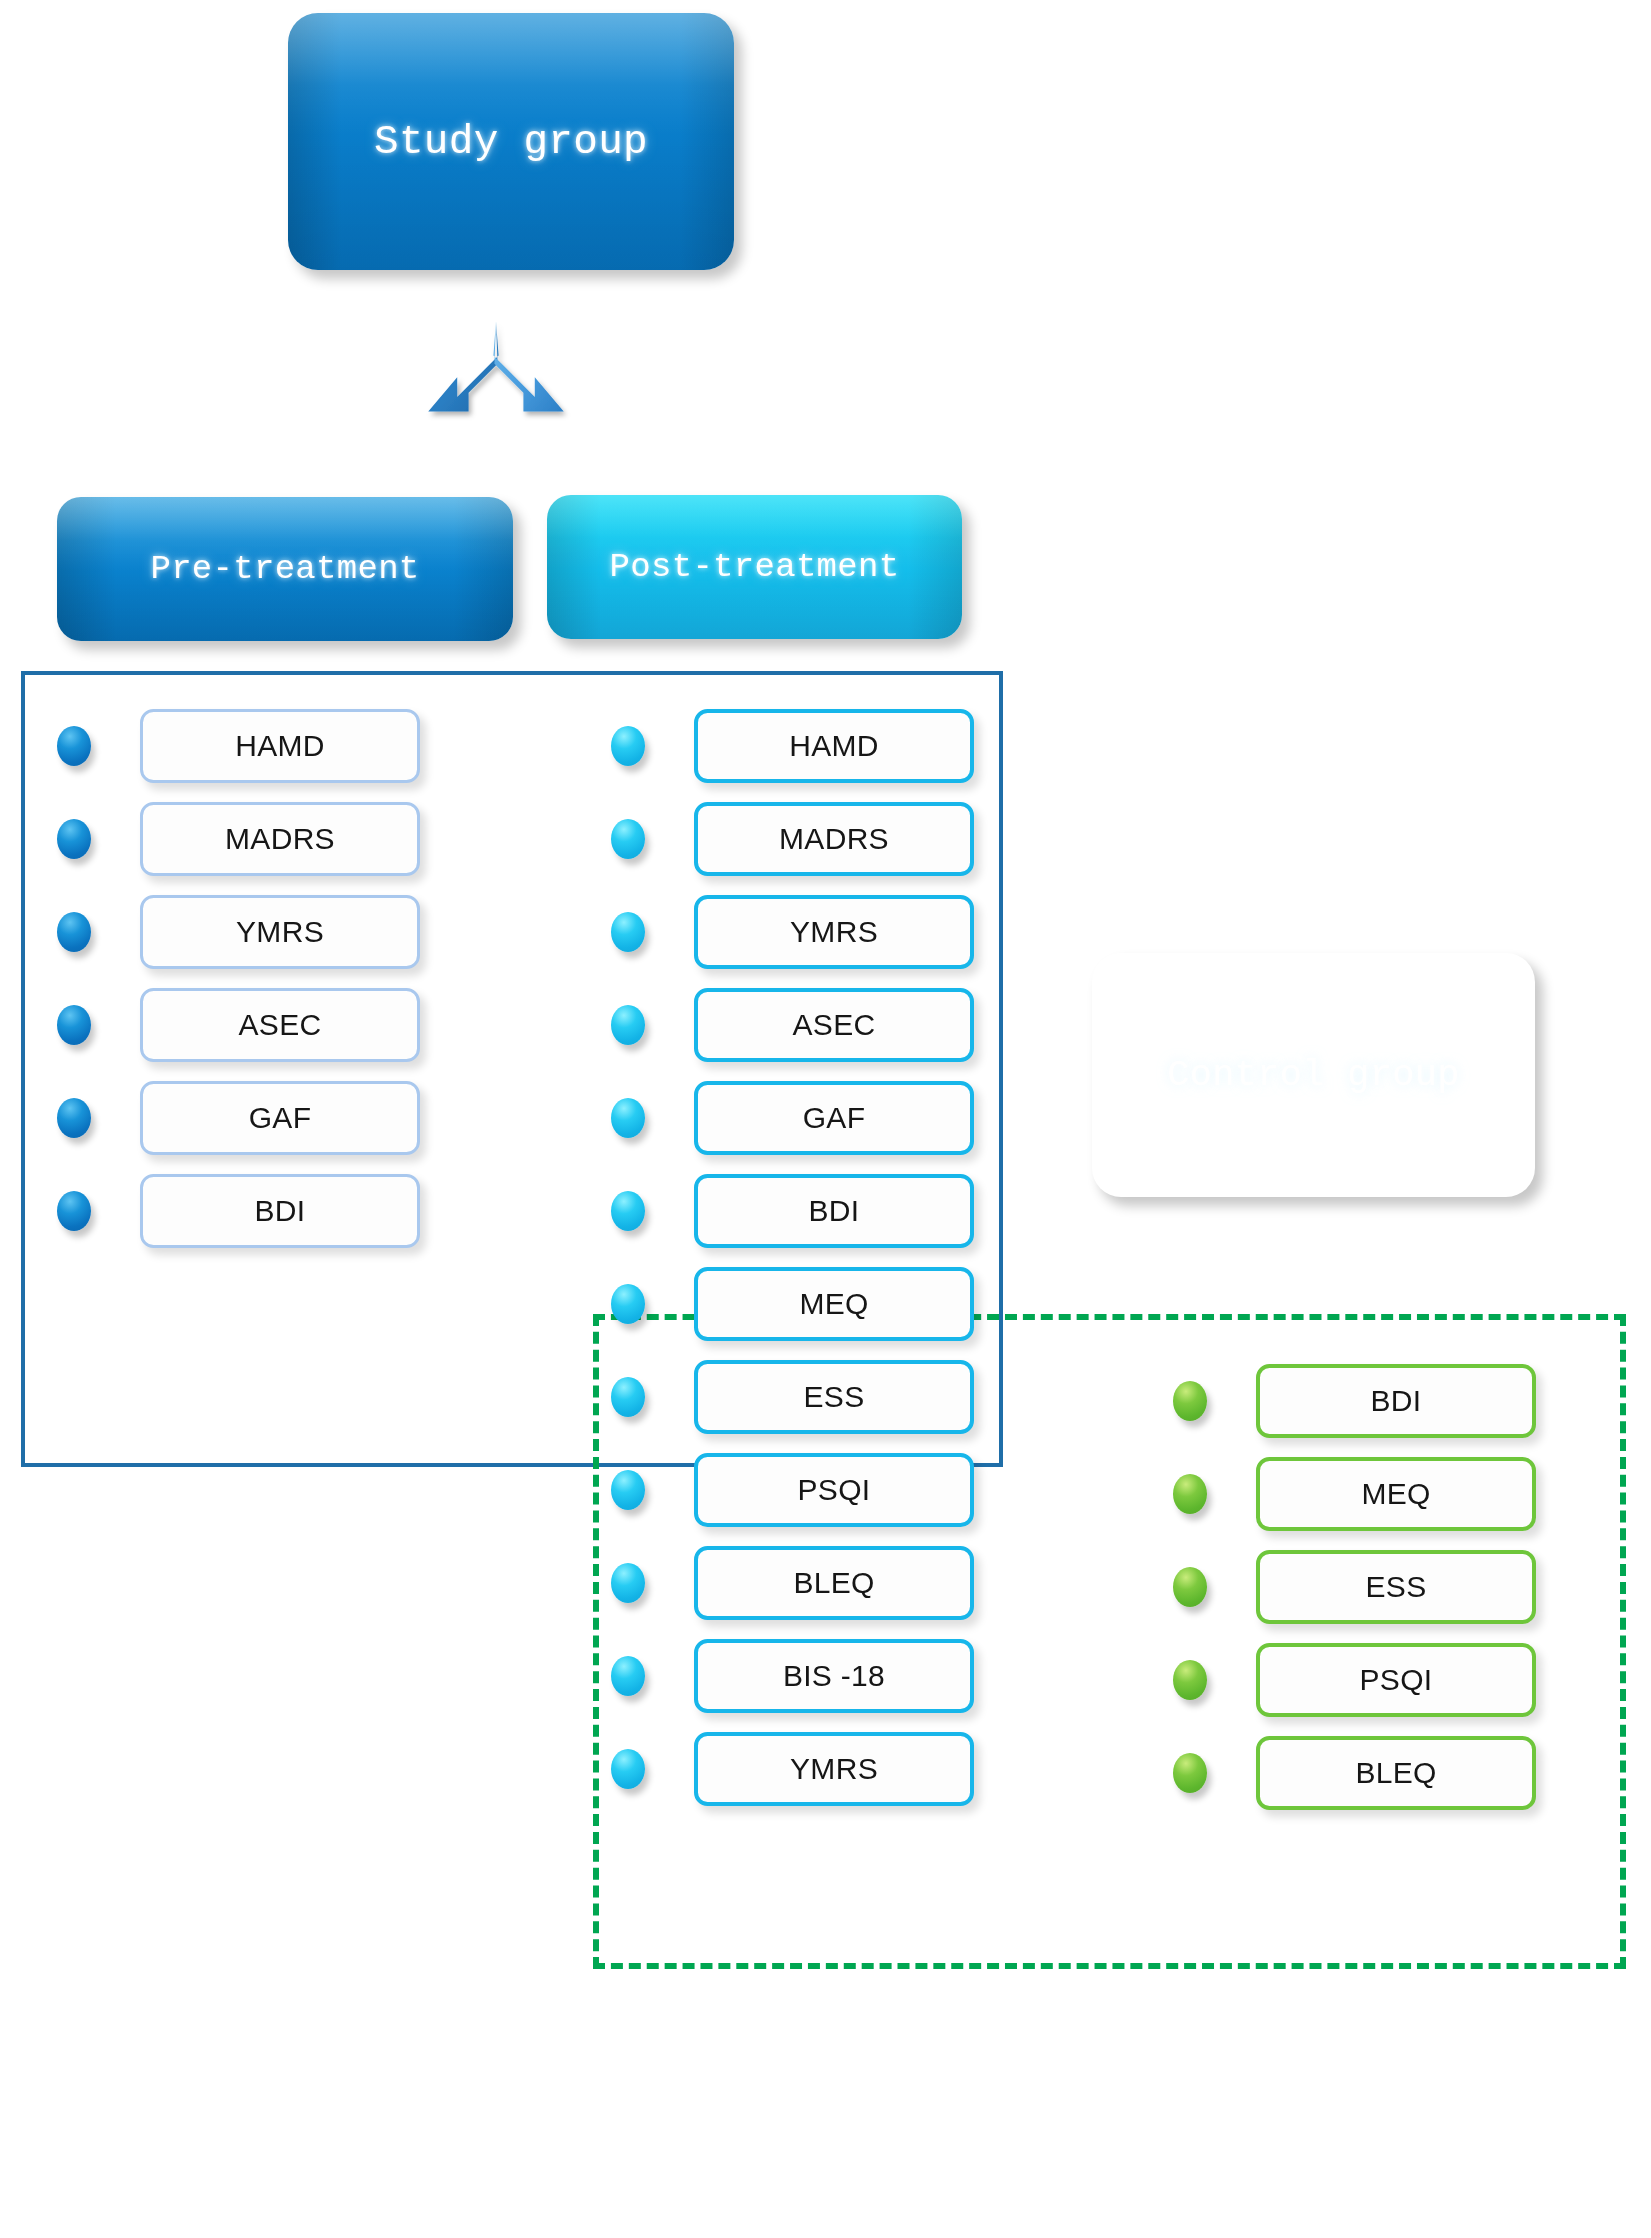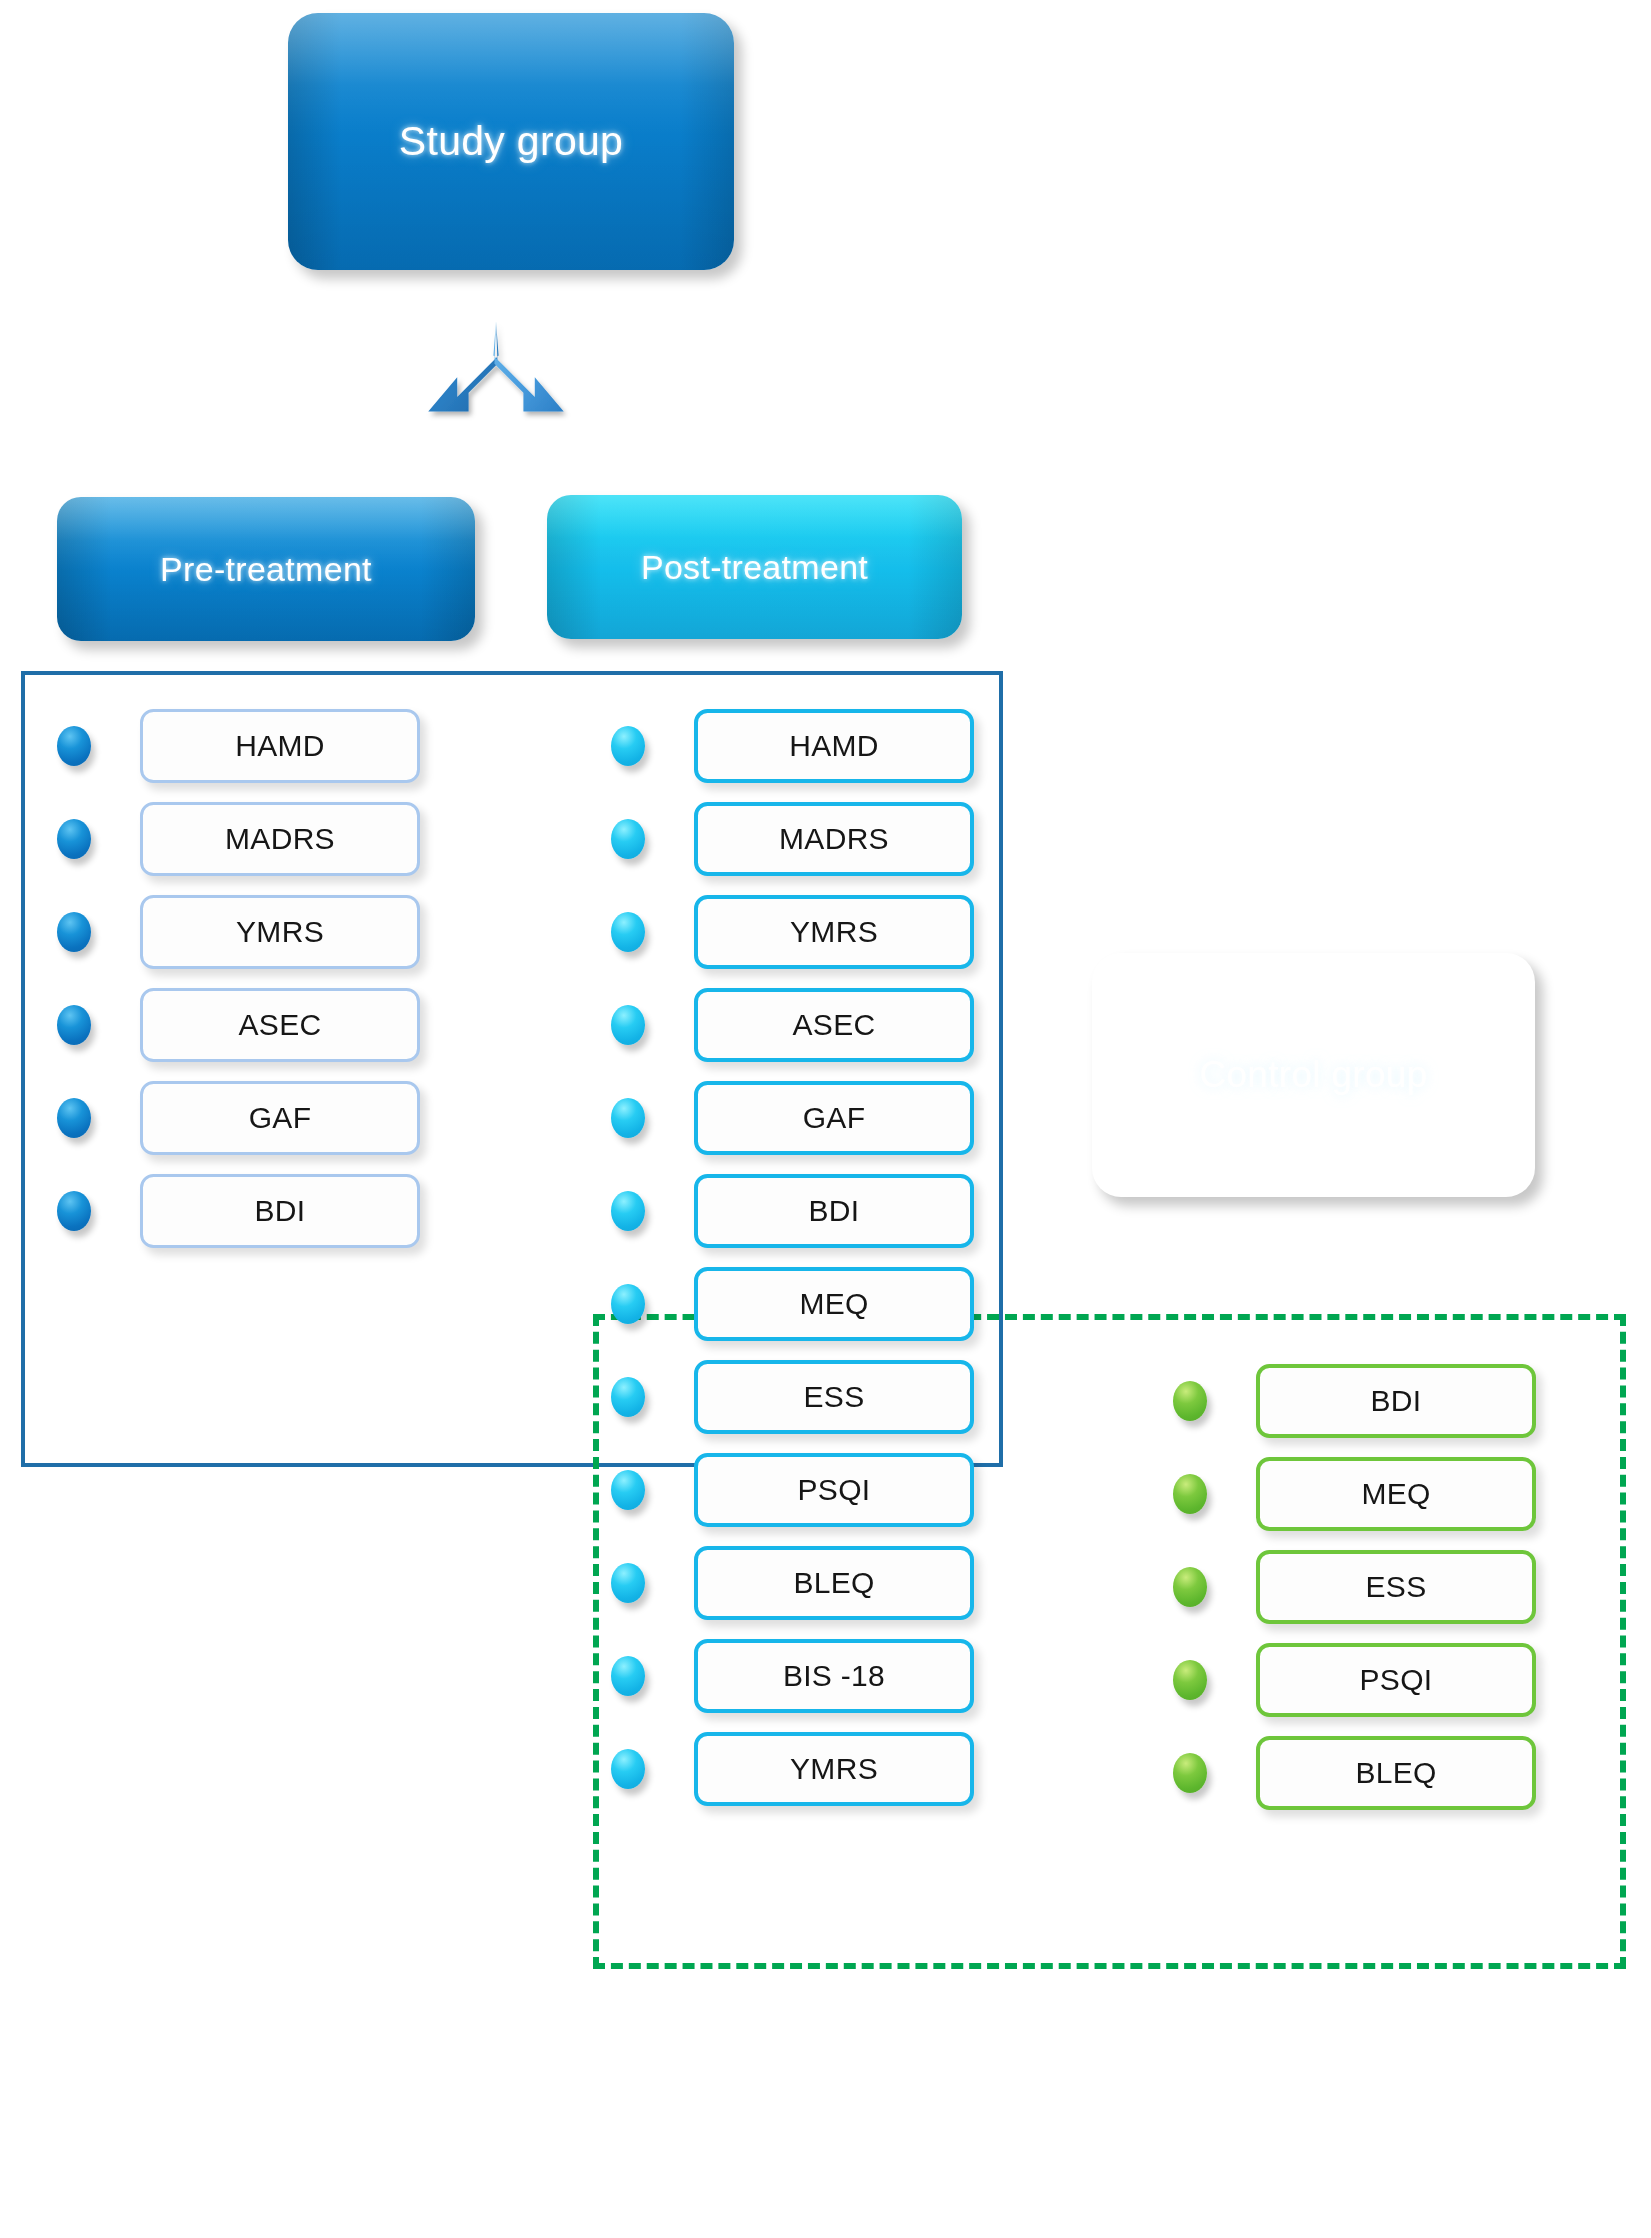--- a/index.html
+++ b/index.html
@@ -3,30 +3,30 @@
 <meta charset="utf-8">
 <style>
   html,body{margin:0;padding:0;background:#ffffff;}
   body{font-family:"Liberation Sans",sans-serif;}
   #stage{position:relative;width:1651px;height:2239px;background:#ffffff;overflow:hidden;}
 
   
   .gbox{position:absolute;border-radius:30px;display:flex;align-items:center;justify-content:center;
         box-shadow:7.3px 8.3px 11.4px rgba(0,0,0,.22);}
   .gbox .glabel{color:#ffffff;font-weight:400;letter-spacing:0.3px;
-        text-shadow:0 0 5.2px rgba(255,255,255,.75),0 0 11.4px rgba(200,240,255,.55);}
+        text-shadow:0 0 5.2px rgba(255,255,255,.75),0 0 11.4px rgba(200,240,255,.55);font-family:Liberation Mono, monospace;}
 
   #study-group{left:288px;top:13px;width:446px;height:257px;
      background:
        linear-gradient(to bottom,rgba(255,255,255,.30) 0%,rgba(255,255,255,.05) 28%,rgba(0,0,0,0) 48%,rgba(0,0,0,.06) 100%),
        linear-gradient(to right,rgba(0,0,0,.16) 0%,rgba(0,0,0,0) 12%,rgba(0,0,0,0) 88%,rgba(0,0,0,.14) 100%),
        linear-gradient(to bottom,#1b8fd6 0%,#0a7fcc 40%,#0671bb 100%);}
   #study-group .glabel{font-size:41px;}
 
-  #pre-treatment{left:57px;top:497px;width:418px;height:144px;border-radius:24px;
+  #pre-treatment{left:57px;top:497px;width:456px;height:144px;border-radius:24px;
      background:
        linear-gradient(to bottom,rgba(255,255,255,.34) 0%,rgba(255,255,255,.07) 30%,rgba(0,0,0,0) 52%,rgba(0,0,0,.07) 100%),
        linear-gradient(to right,rgba(0,0,0,.17) 0%,rgba(0,0,0,0) 13%,rgba(0,0,0,0) 87%,rgba(0,0,0,.15) 100%),
        linear-gradient(to bottom,#1a9ade 0%,#0a83cf 45%,#0673bc 100%);}
   #pre-treatment .glabel{font-size:34px;}
 
   #post-treatment{left:547px;top:495px;width:415px;height:144px;border-radius:24px;
      background:
        linear-gradient(to bottom,rgba(255,255,255,.30) 0%,rgba(255,255,255,.06) 30%,rgba(0,0,0,0) 52%,rgba(0,0,0,.07) 100%),
        linear-gradient(to right,rgba(0,0,0,.15) 0%,rgba(0,0,0,0) 13%,rgba(0,0,0,0) 87%,rgba(0,0,0,.13) 100%),

